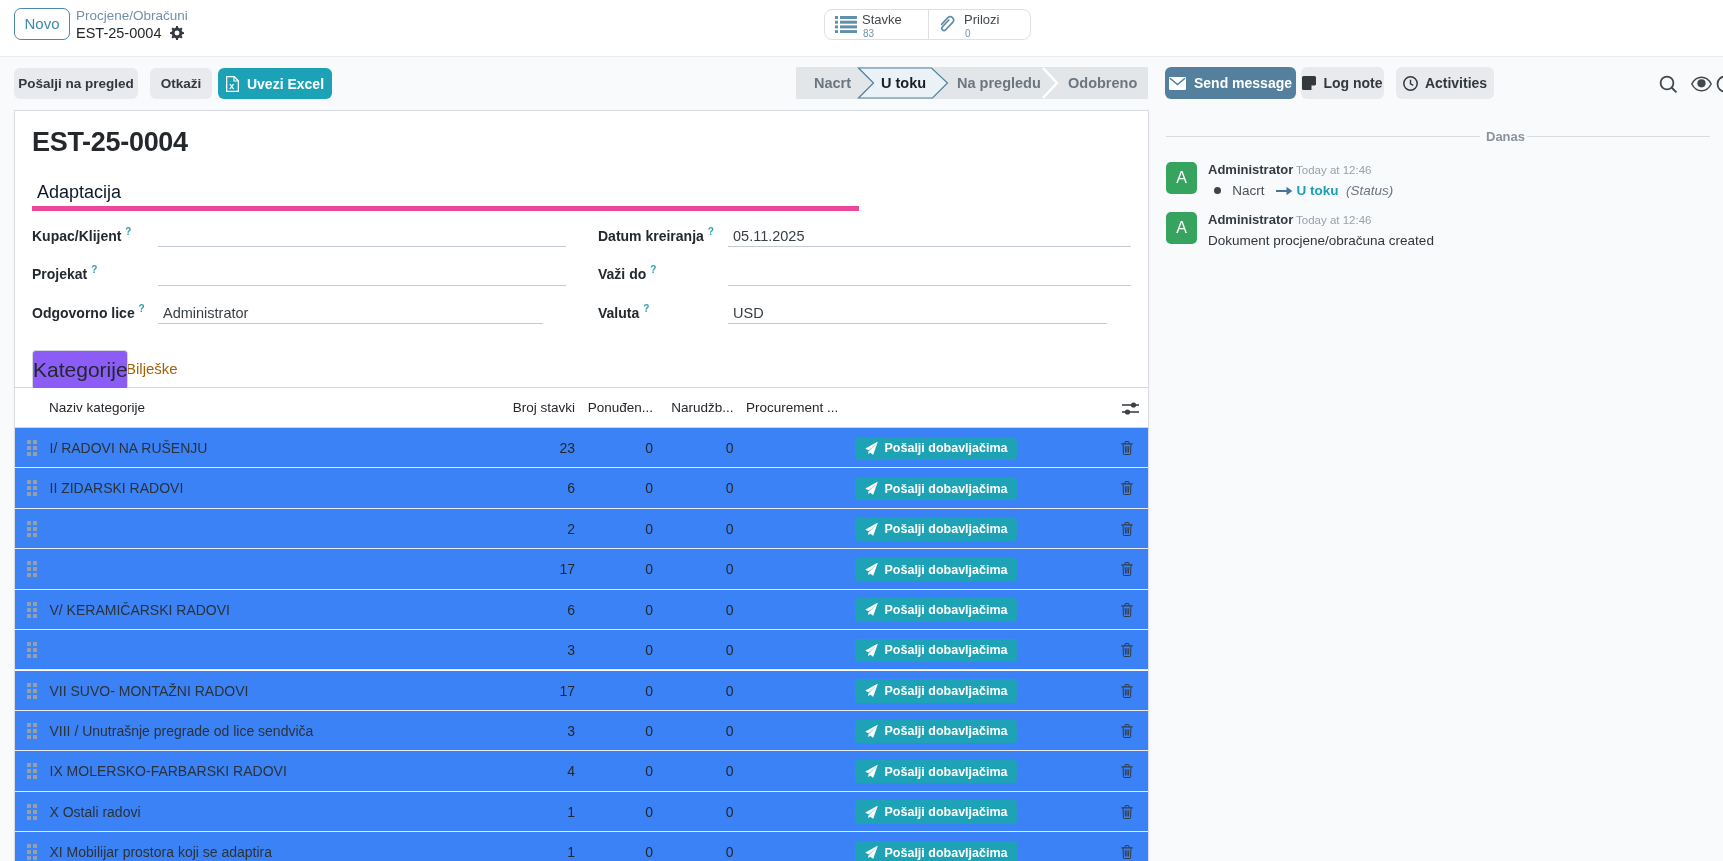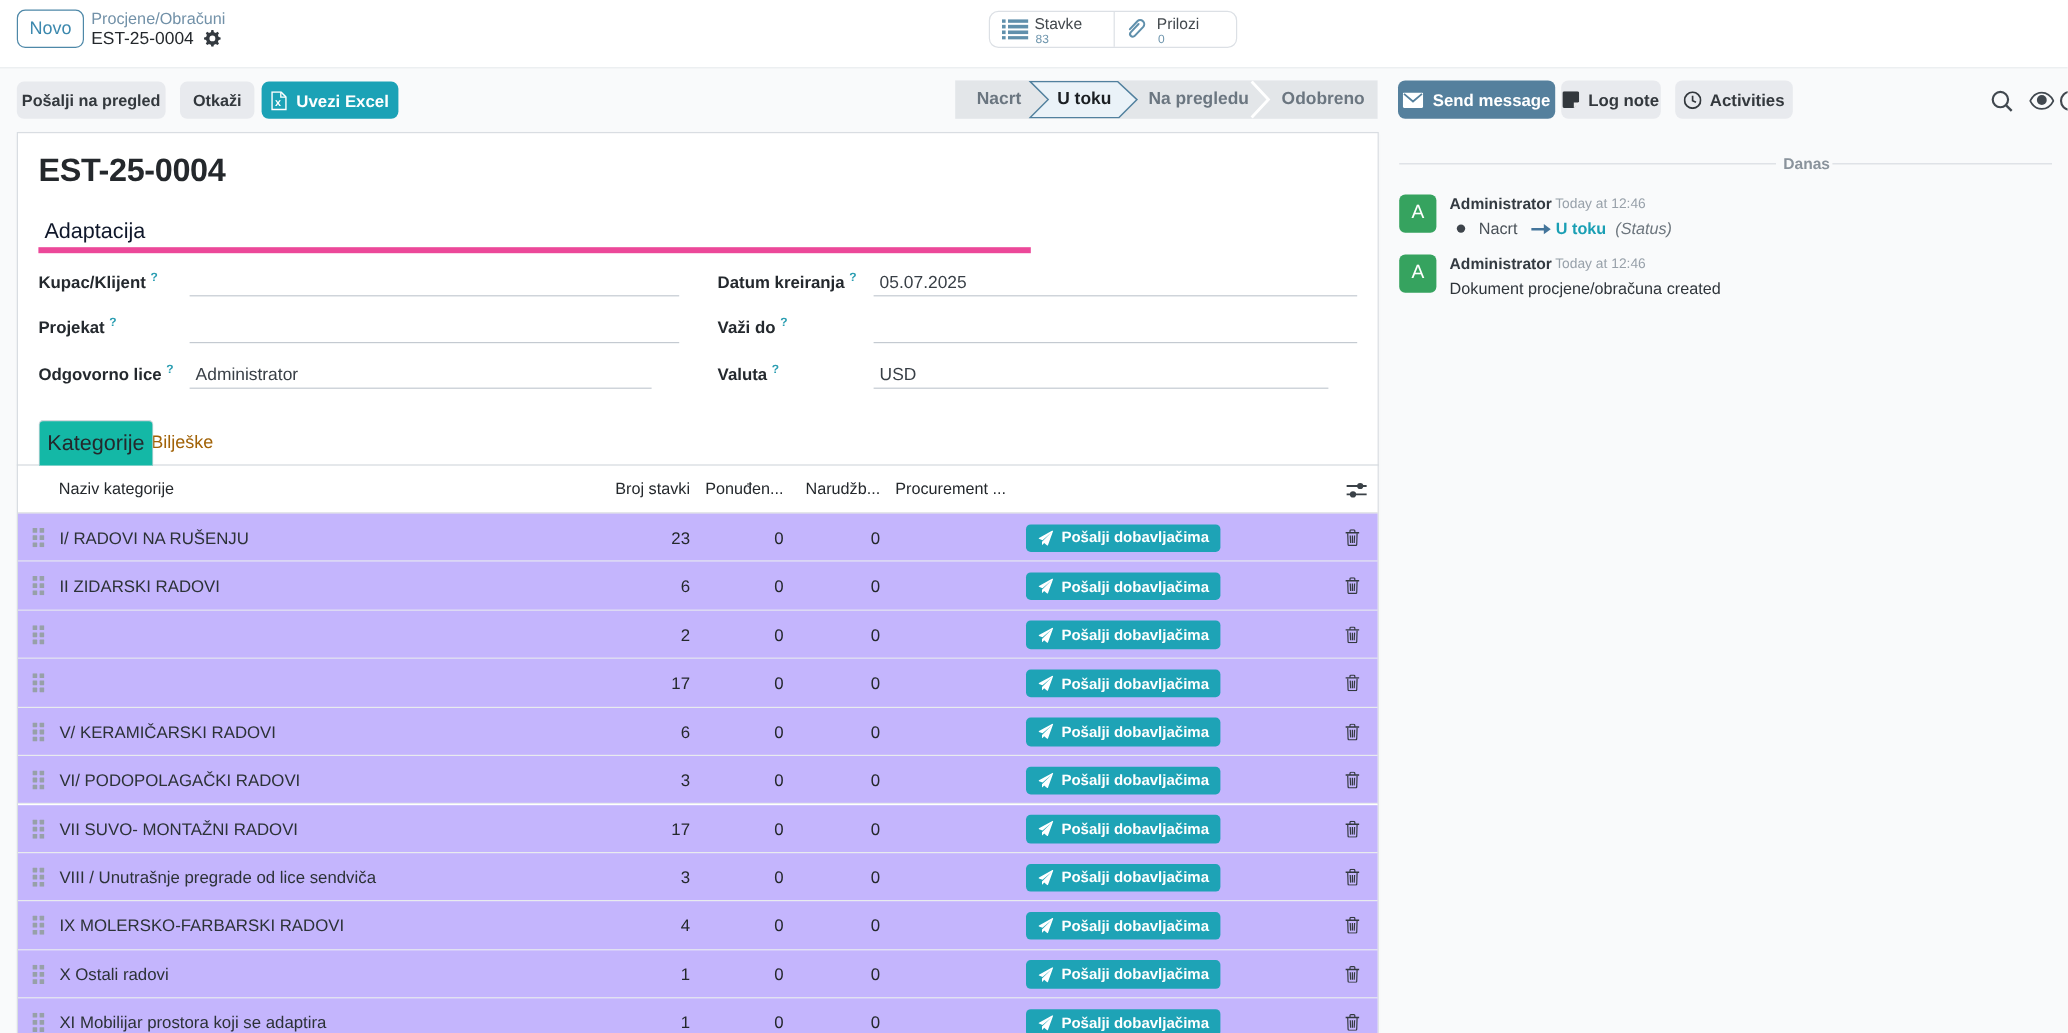--- a/index.html
+++ b/index.html
@@ -26,27 +26,27 @@
 .cbtn-in { display:flex; align-items:center; justify-content:center; height:100%; white-space:nowrap; }
 
 #sheet { position:absolute; left:14px; top:110px; width:1135px; height:760px; background:#fff; border:1px solid #d9dde2; box-shadow:0 1px 3px rgba(0,0,0,.04); }
 #title { position:absolute; left:32px; top:127px; font-size:27px; font-weight:bold; color:#24282c; letter-spacing:-0.3px; }
 #subt { position:absolute; left:32px; top:182px; width:827px; height:29px; border-bottom:5px solid #ec4899; font-size:18px; color:#0f172a; padding-left:5px; }
 .flbl { position:absolute; font-size:14px; font-weight:bold; color:#24292e; }
 .flbl sup { color:#2a9db1; font-size:10px; font-weight:bold; }
 .fline { position:absolute; border-bottom:1px solid #c4cad1; height:1px; }
 .fval { position:absolute; font-size:14.5px; color:#383f46; }
 
-#tab-active { position:absolute; left:32px; top:350px; width:96px; height:38px; z-index:2; background:#14b8a6; border:1px solid #d5d9de; border-bottom:none; border-radius:4px 4px 0 0; text-align:center; line-height:37px; font-size:18px; color:#24282c; }
+#tab-active { position:absolute; left:32px; top:350px; width:96px; height:38px; z-index:2; background:#8b5cf6; border:1px solid #d5d9de; border-bottom:none; border-radius:4px 4px 0 0; text-align:center; line-height:37px; font-size:21px; color:#24282c; }
 #tab-2 { position:absolute; left:126px; top:350px; font-size:15px; color:#a16207; line-height:38px; }
 #tabline { position:absolute; left:14px; top:387px; width:1135px; height:1px; background:#d5d9de; }
 
 .th { position:absolute; top:388px; height:40px; line-height:40px; font-size:13.5px; font-weight:normal; color:#24282c; white-space:nowrap; }
 #thline { position:absolute; left:15px; top:427px; width:1133px; height:1px; background:#d2d6db; }
-.trow { position:absolute; left:15px; width:1133px; height:40.4px; border-bottom:1px solid #e8ebee; background:#c4b5fd;text-align:right; }
+.trow { position:absolute; left:15px; width:1133px; height:40.4px; border-bottom:1px solid #e8ebee; background:#3b82f6;text-align:right; }
 .hnd { position:absolute; left:11.5px; top:12px; }
 .rname { position:absolute; left:34.5px; top:0; height:40px; line-height:40px; font-size:14px; color:#2c3237; }
 .num { position:absolute; top:0; height:40px; line-height:40px; font-size:14px; color:#24282c; }
 .sendbtn { position:absolute; left:840px; top:8.5px; width:162px; height:23.5px; background:#1ea3b6; border-radius:4px; color:#fff; font-size:12.5px; font-weight:bold; display:flex; align-items:center; justify-content:center; }
 .trash { position:absolute; left:1106px; top:13px; }
 
 .dnline { position:absolute; top:136px; height:1px; background:#d9dde1; }
 #danas { position:absolute; left:1486px; top:129px; font-size:13px; font-weight:bold; color:#8a939c; }
 .avatar { position:absolute; left:1166px; width:31px; height:32px; background:#36a35f; border-radius:5px; color:#fff; font-size:16px; text-align:center; line-height:32px; }
 .mname { position:absolute; left:1208px; font-size:13px; font-weight:bold; color:#333a41; }
@@ -144,21 +144,21 @@
 
 <div class="flbl" style="left:32px;top:226px">Kupac/Klijent <sup>?</sup></div>
 <div class="fline" style="left:158px;top:246px;width:408px"></div>
 <div class="flbl" style="left:32px;top:264px">Projekat <sup>?</sup></div>
 <div class="fline" style="left:158px;top:285px;width:408px"></div>
 <div class="flbl" style="left:32px;top:303px">Odgovorno lice <sup>?</sup></div>
 <div class="fval" style="left:163px;top:305px">Administrator</div>
 <div class="fline" style="left:158px;top:323px;width:385px"></div>
 
 <div class="flbl" style="left:598px;top:226px">Datum kreiranja <sup>?</sup></div>
-<div class="fval" style="left:733px;top:228px">05.07.2025</div>
+<div class="fval" style="left:733px;top:228px">05.11.2025</div>
 <div class="fline" style="left:728px;top:246px;width:403px"></div>
 <div class="flbl" style="left:598px;top:264px">Važi do <sup>?</sup></div>
 <div class="fline" style="left:728px;top:285px;width:403px"></div>
 <div class="flbl" style="left:598px;top:303px">Valuta <sup>?</sup></div>
 <div class="fval" style="left:733px;top:305px">USD</div>
 <div class="fline" style="left:728px;top:323px;width:379px"></div>
 
 <div id="tab-active">Kategorije</div>
 <div id="tab-2">Bilješke</div>
 <div id="tabline"></div>
@@ -325,21 +325,20 @@
 <span class="hnd"><svg width="10" height="16" viewBox="0 0 10 16">
         <g fill="#97a0a8">
 <rect x="0" y="0" width="4" height="4" rx="0.5"></rect>
           <rect x="6" y="0" width="4" height="4" rx="0.5"></rect>
 <rect x="0" y="6" width="4" height="4" rx="0.5"></rect>
           <rect x="6" y="6" width="4" height="4" rx="0.5"></rect>
 <rect x="0" y="12" width="4" height="4" rx="0.5"></rect>
           <rect x="6" y="12" width="4" height="4" rx="0.5"></rect>
         </g>
       </svg></span>
-<span class="rname">VI/ PODOPOLAGAČKI RADOVI</span>
 <span class="num" style="right:573px">3</span>
 <span class="num" style="right:495px">0</span>
 <span class="num" style="right:414.5px">0</span>
 <span class="sendbtn"><svg width="13" height="13" viewBox="0 0 16 16" style="margin-right:7px">
         <path fill="#fff" d="M15.6.4 10.2 15.3c-.1.3-.5.4-.8.2l-3.1-2.6-1.7 1.9c-.2.2-.5.1-.5-.2v-2.9L14 2 4.6 10 1 8.6c-.4-.2-.4-.7 0-.9L14.8.1c.4-.2.9.1.8.3z"></path>
       </svg>Pošalji dobavljačima</span>
 <span class="trash"><svg width="12" height="14" viewBox="0 0 12 14">
         <g fill="none" stroke="#33393f" stroke-width="1">
 <path d="M2.1 3.4 2.4 12.75 a0.85 0.85 0 0 0 0.85 0.8 h5.5 a0.85 0.85 0 0 0 0.85 -0.8 L9.9 3.4"></path>
 <line x1="0.3" y1="2.9" x2="11.7" y2="2.9" stroke-width="1.2"></line>

